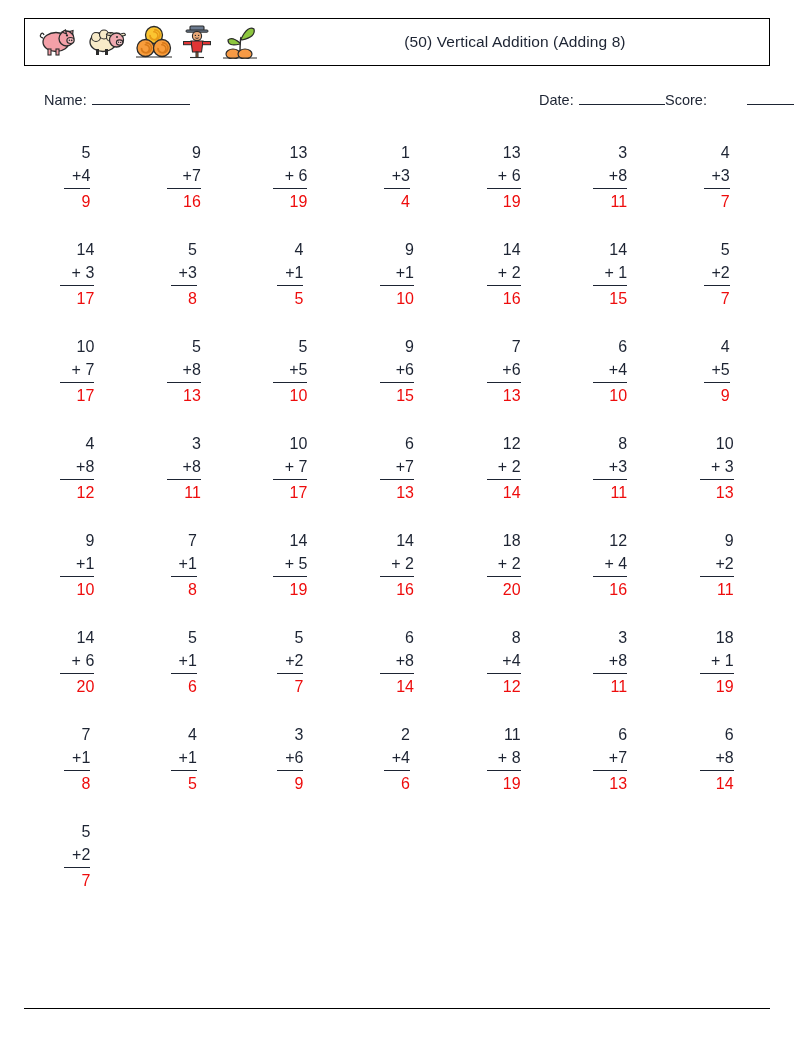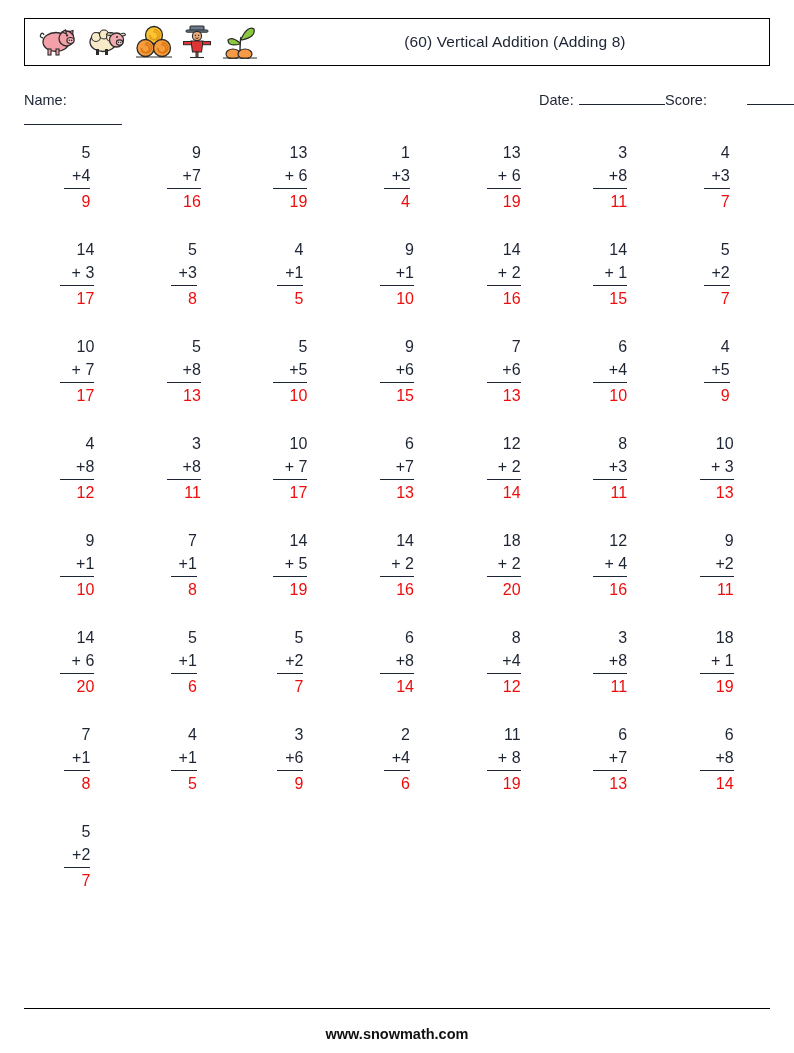--- a/index.html
+++ b/index.html
@@ -70,21 +70,21 @@
     font-size: 14.5px;
     color: #1d2433;
   }
   .meta-item {
     position: absolute;
     white-space: nowrap;
     display: flex;
     align-items: baseline;
     gap: 5px;
   }
-  .meta-name  { left: 0; flex-direction: column; }
+  .meta-name  { left: 20px; }
   .meta-date  { left: 487px; margin-left: 28px; }
   .meta-score { left: 641px; gap: 40px; }
   .blank-line {
     display: inline-block;
     border-bottom: 1.4px solid #1d2433;
     height: 11px;
   }
   .blank-name  { width: 98px; }
   .blank-date  { width: 86px; }
   .blank-score { width: 56px; }
@@ -229,21 +229,21 @@
           <path d="M20 14 q7 -14 13 -10 q2 8 -12 11 z" fill="#8dc63f" stroke="#2b2b2b" stroke-width="1.2"></path>
           <path d="M19 18 q-8 -7 -12 -3 q0 7 12 4 z" fill="#8dc63f" stroke="#2b2b2b" stroke-width="1.2"></path>
           <ellipse cx="12" cy="29" rx="7" ry="5" fill="#f79a45" stroke="#2b2b2b" stroke-width="1.2"></ellipse>
           <ellipse cx="24" cy="29" rx="7" ry="5" fill="#f79a45" stroke="#2b2b2b" stroke-width="1.2"></ellipse>
           <line x1="2" y1="33" x2="36" y2="33" stroke="#2b2b2b" stroke-width="1.2"></line>
         </svg>
       </span>
 
     </div>
     <div class="worksheet-title">
-      <span>(60) Vertical Addition (Adding 8)</span>
+      <span>(50) Vertical Addition (Adding 8)</span>
     </div>
   </div>
 
   <div class="meta-row">
     <div class="meta-item meta-name">
       <span>Name:</span>
       <span class="blank-line blank-name"></span>
     </div>
     <div class="meta-item meta-date">
       <span>Date:</span>
@@ -674,15 +674,14 @@
         <div class="cell"></div>
         <div class="cell"></div>
         <div class="cell"></div>
         <div class="cell"></div>
         <div class="cell"></div>
         <div class="cell"></div>
       </div>
     </div>
 
   <div class="footer-rule"></div>
-  <div class="footer-text">www.snowmath.com</div>
 
 </div>
 
 </body></html>

